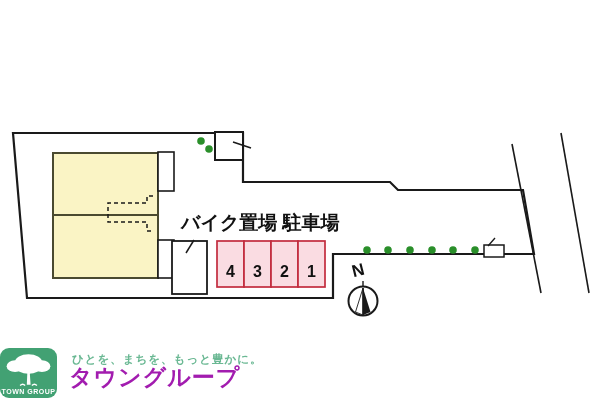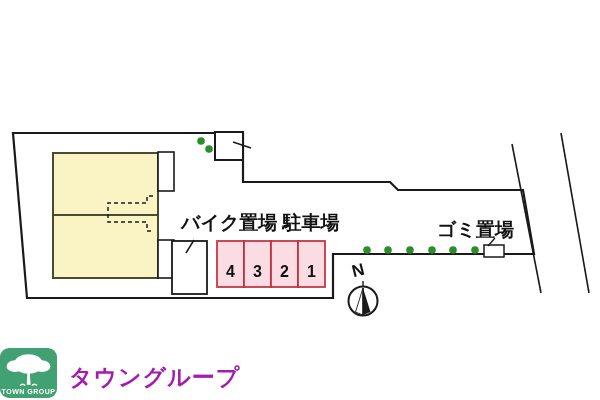--- a/index.html
+++ b/index.html
@@ -66,21 +66,20 @@
       <circle cx="363" cy="301" r="14.5" fill="#ffffff" class="ln" stroke-width="2"></circle>
       <polygon points="363,288 355.5,312 363,315" fill="#ffffff" stroke="#1a1a1a" stroke-width="0.9"></polygon>
       <polygon points="363,288 370.5,312 363,315" fill="#1a1a1a"></polygon>
       <line class="ln" stroke-width="1.4" x1="363" y1="288" x2="363" y2="315"></line>
     </g>
   </svg>
 
 
   <div class="lbl" style="left:161px;top:213px;font-size:19px;margin-left:20px;">バイク置場 駐車場</div>
 
-  <div class="lbl" style="left:437px;top:220px;font-size:19px;">ゴミ置場</div>
 
 
   <div class="lbl" style="left:352px;top:262px;font-size:17px;transform:rotate(-14deg);">N</div>
 
   <div class="pnum" style="left:217px;top:263px;">4</div>
   <div class="pnum" style="left:244px;top:263px;">3</div>
   <div class="pnum" style="left:271px;top:263px;">2</div>
   <div class="pnum" style="left:298px;top:263px;">1</div>
 
   <div class="logo-square" style="background: rgb(66, 161, 115);">
@@ -88,16 +87,17 @@
       <ellipse cx="30" cy="13" rx="16" ry="9" fill="#fff"></ellipse>
       <ellipse cx="14" cy="18" rx="10" ry="7" fill="#fff"></ellipse>
       <ellipse cx="46" cy="18" rx="10" ry="7" fill="#fff"></ellipse>
       <ellipse cx="30" cy="19" rx="15" ry="8" fill="#fff"></ellipse>
       <path d="M28,40 L28.6,26 L26,22 L27.5,22 L29.4,25 L30,20 L31,25 L33.5,22 L35,22 L31.6,27 L32.5,40 Z" fill="#fff"></path>
       <path d="M20,41 q3,-3 6,0 M34,41 q3,-3 6,0" stroke="#fff" stroke-width="1.6" fill="none"></path>
     </svg>
     <div class="logo-badge">TOWN GROUP</div>
   </div>
 
+  <div class="lbl tagline" style="color: rgb(106, 184, 147);">ひとを、まちを、もっと豊かに。</div>
 
   <div class="lbl brand" style="color: #a21caf;">タウングループ</div>
 
 </div>
 
 </body></html>

